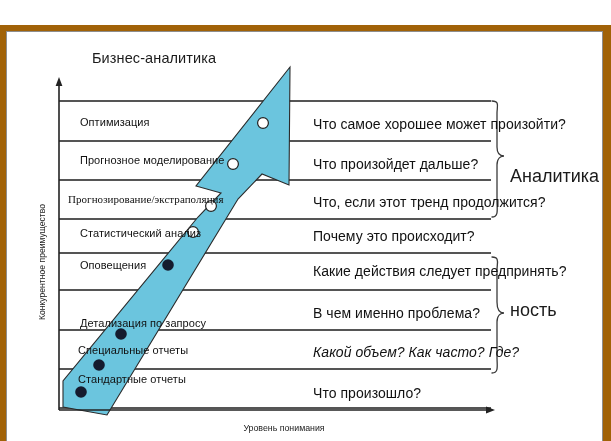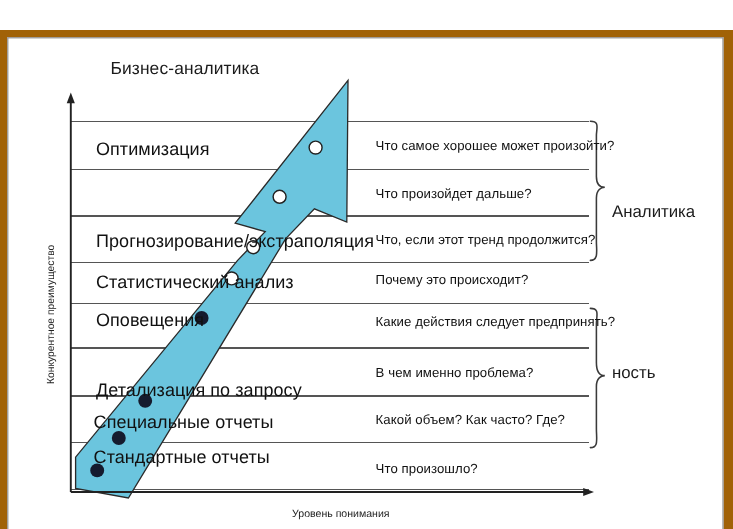--- a/index.html
+++ b/index.html
@@ -50,28 +50,28 @@
     position: absolute;
     left: 0;
     top: 0;
     width: 611px;
     height: 441px;
   }
 
   
   .row-label-left {
     position: absolute;
-    font-size: 15px;
+    font-size: 11px;
     color: #111111;
     white-space: nowrap;
     letter-spacing: 0.05px;
   }
   .row-label-right {
     position: absolute;
-    font-size: 11px;
+    font-size: 14px;
     color: #111111;
     white-space: nowrap;
     letter-spacing: 0.05px;
   }
 
   #y-axis-title {
     position: absolute;
     left: -33px;
     top: 232px;
     width: 150px;
@@ -88,21 +88,21 @@
     top: 398px;
     width: 432px;
     text-align: center;
     font-size: 8.8px;
     color: #222222;
     white-space: nowrap;
   }
 
   .group-label {
     position: absolute;
-    font-size: 14px;
+    font-size: 18px;
     color: #1b1b1b;
     line-height: 17px;
   }
   #group-label-analytics { left: 510px; top: 143px; }
   #group-label-reporting { left: 510px; top: 277px; width: 92px; }
 </style>
 </head>
 <body>
 
 <div id="canvas">
@@ -148,34 +148,35 @@
       <line x1="59" y1="385" x2="491" y2="385"></line>
     </g>
     <polygon points="59,52 55.6,61 62.4,61" fill="#222222"></polygon>
     <polygon points="495,385 486,381.6 486,388.4" fill="#222222"></polygon>
 
     <path d="M492,76 C500,76 497,82 497,88 L497,122 C497,130 501,131 504,131 C501,131 497,133 497,140 L497,176 C497,184 499,192 492,192" fill="none" stroke="#3a3a3a" stroke-width="1.3" stroke-linecap="round"></path>
     <path d="M492,232 C500,232 497,238 497,245 L497,277 C497,286 501,288 504,288 C501,288 497,290 497,297 L497,332 C497,341 499,348 492,348" fill="none" stroke="#3a3a3a" stroke-width="1.3" stroke-linecap="round"></path>
   </svg>
 
   <div class="row-label-left" style="left:80px; top:91px;">Оптимизация</div>
-  <div class="row-label-left" style="left:80px; top:168px;">Прогнозирование/экстраполяция</div>
+  <div class="row-label-left" style="left:80px; top:129px;">Прогнозное моделирование</div>
+  <div class="row-label-left" style="left:68px; top:168px;font-family:Liberation Serif, serif;">Прогнозирование/экстраполяция</div>
   <div class="row-label-left" style="left:80px; top:202px;">Статистический анализ</div>
   <div class="row-label-left" style="left:80px; top:234px;">Оповещения</div>
   <div class="row-label-left" style="left:80px; top:292px;">Детализация по запросу</div>
   <div class="row-label-left" style="left:78px; top:319px;">Специальные отчеты</div>
   <div class="row-label-left" style="left:78px; top:348px;">Стандартные отчеты</div>
 
   <div class="row-label-right" style="left:313px; top:91px;">Что самое хорошее может произойти?</div>
   <div class="row-label-right" style="left:313px; top:131px;">Что произойдет дальше?</div>
   <div class="row-label-right" style="left:313px; top:169px;">Что, если этот тренд продолжится?</div>
   <div class="row-label-right" style="left:313px; top:203px;">Почему это происходит?</div>
   <div class="row-label-right" style="left:313px; top:238px;">Какие действия следует предпринять?</div>
   <div class="row-label-right" style="left:313px; top:280px;">В чем именно проблема?</div>
-  <div class="row-label-right" style="left:313px; top:319px;">Какой объем? Как часто? Где?</div>
+  <div class="row-label-right" style="left:313px; top:319px;font-style:italic;">Какой объем? Как часто? Где?</div>
   <div class="row-label-right" style="left:313px; top:360px;">Что произошло?</div>
 
   <div id="y-axis-title">Конкурентное преимущество</div>
   <div id="x-axis-title">Уровень понимания</div>
 
   <div id="group-label-analytics" class="group-label">Аналитика</div>
   <div id="group-label-reporting" class="group-label">
     <div>ность</div>
   </div>
 

